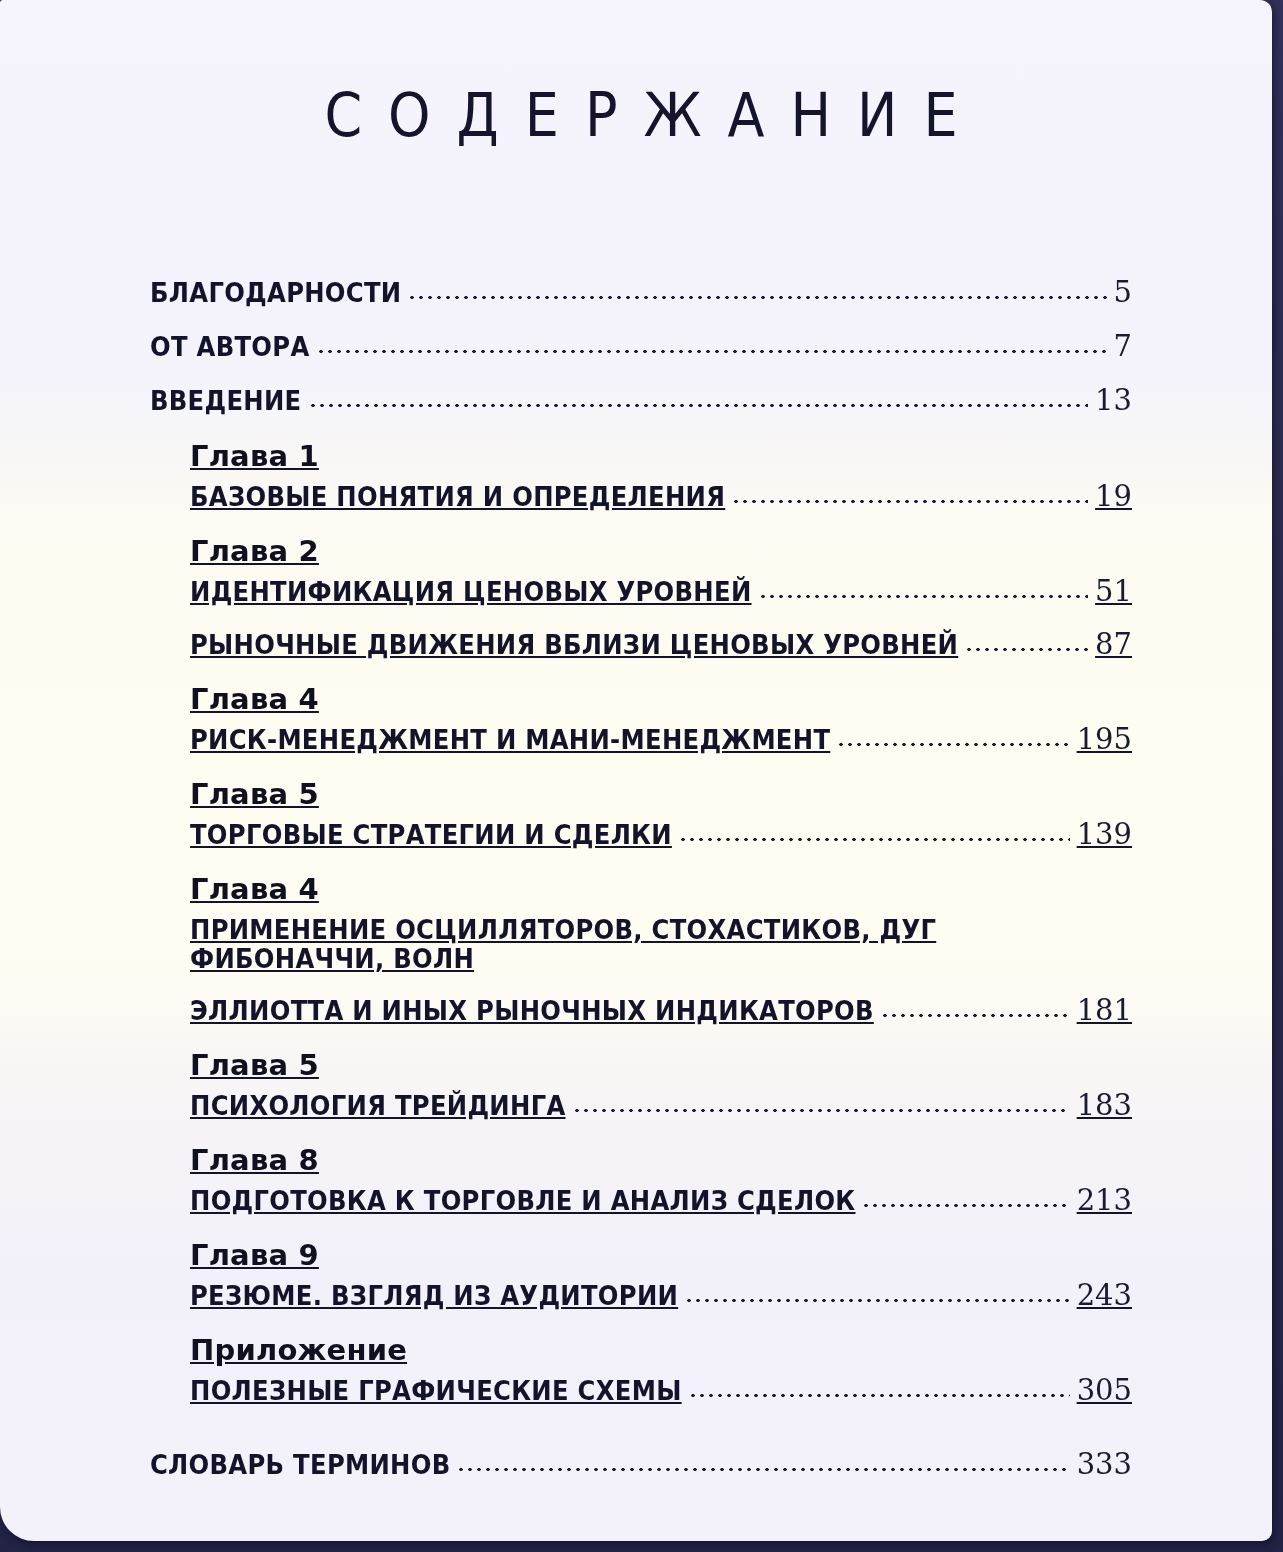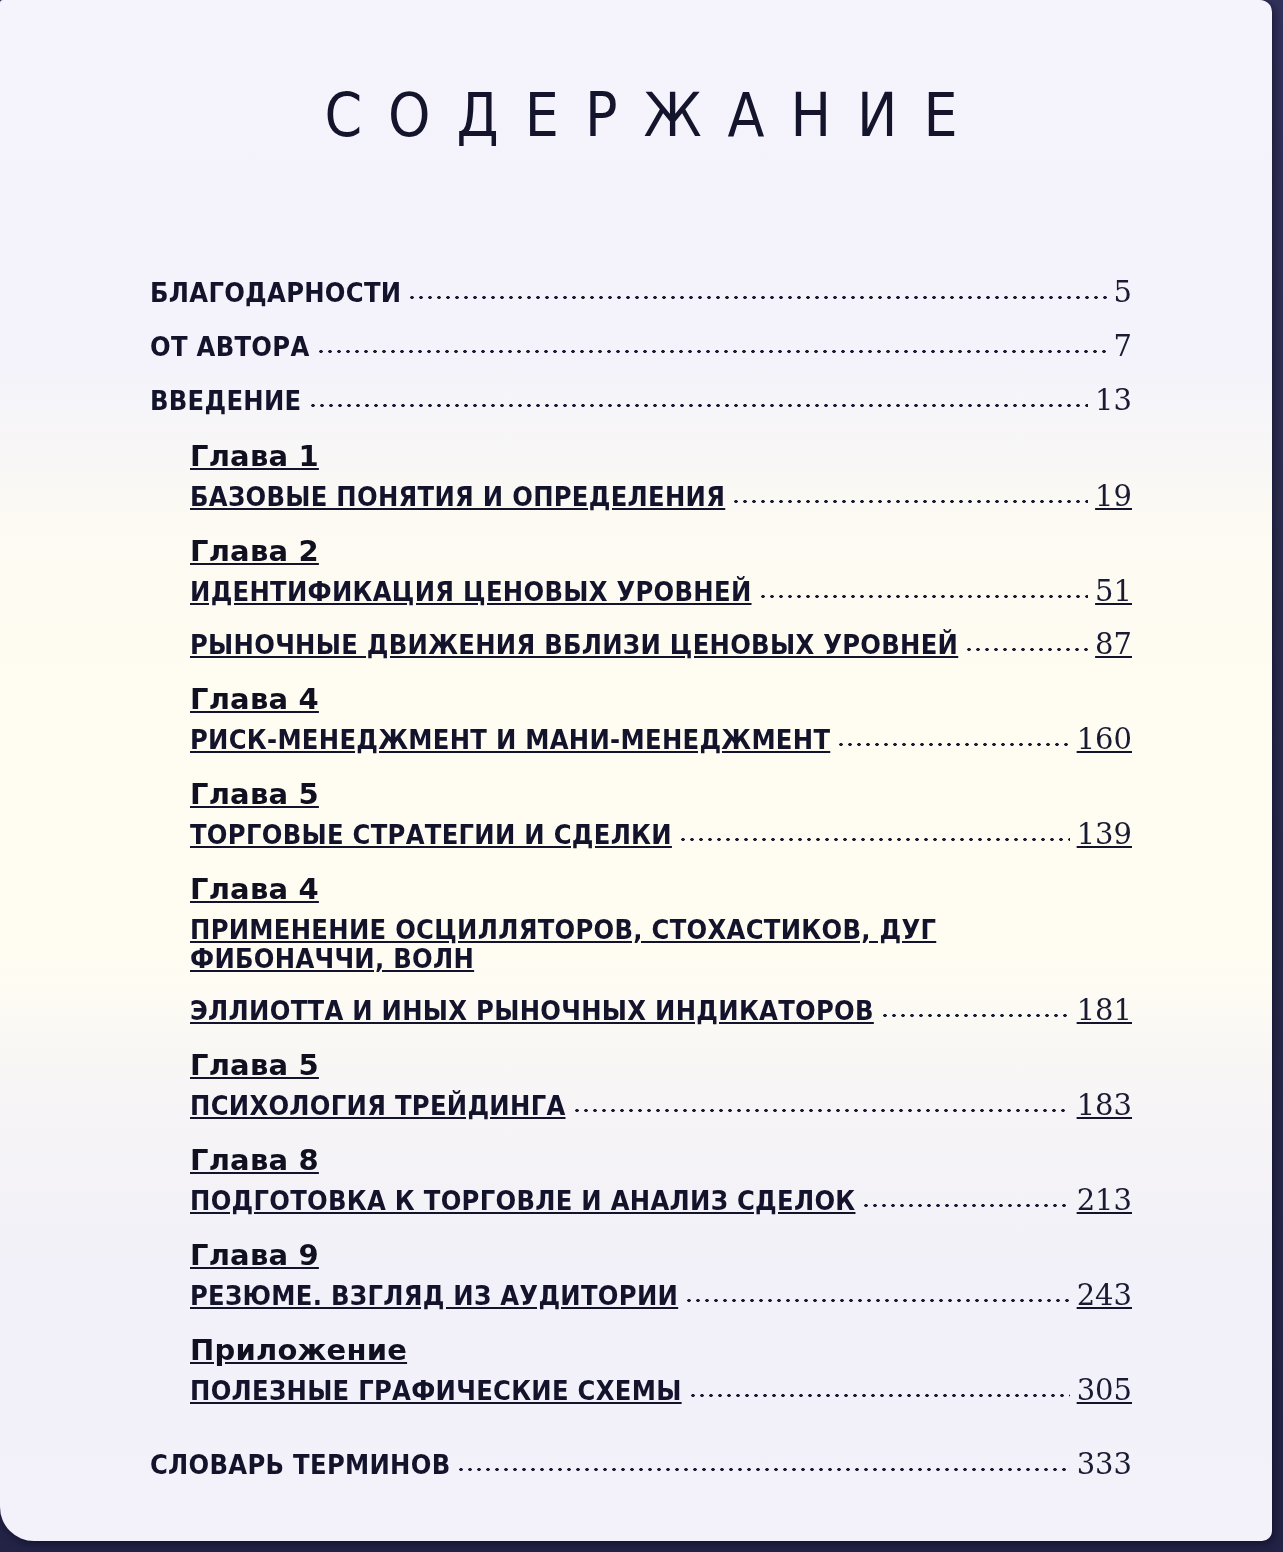--- a/index.html
+++ b/index.html
@@ -137,21 +137,21 @@
               <span class="entry-title">РЫНОЧНЫЕ ДВИЖЕНИЯ ВБЛИЗИ ЦЕНОВЫХ УРОВНЕЙ</span>
               <span class="leader"></span>
               <span class="pagenum">87</span>
             </div>
           </div>
           <div class="chapter">
             <div class="chapter-label">Глава 4</div>
             <div class="toc-row">
               <span class="entry-title">РИСК-МЕНЕДЖМЕНТ И МАНИ-МЕНЕДЖМЕНТ</span>
               <span class="leader"></span>
-              <span class="pagenum">160</span>
+              <span class="pagenum">195</span>
             </div>
           </div>
           <div class="chapter">
             <div class="chapter-label">Глава 5</div>
             <div class="toc-row">
               <span class="entry-title">ТОРГОВЫЕ СТРАТЕГИИ И СДЕЛКИ</span>
               <span class="leader"></span>
               <span class="pagenum">139</span>
             </div>
           </div>

